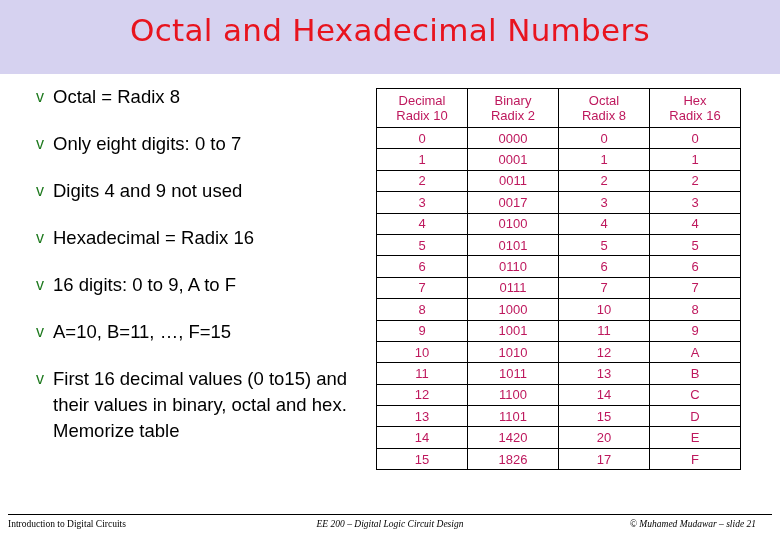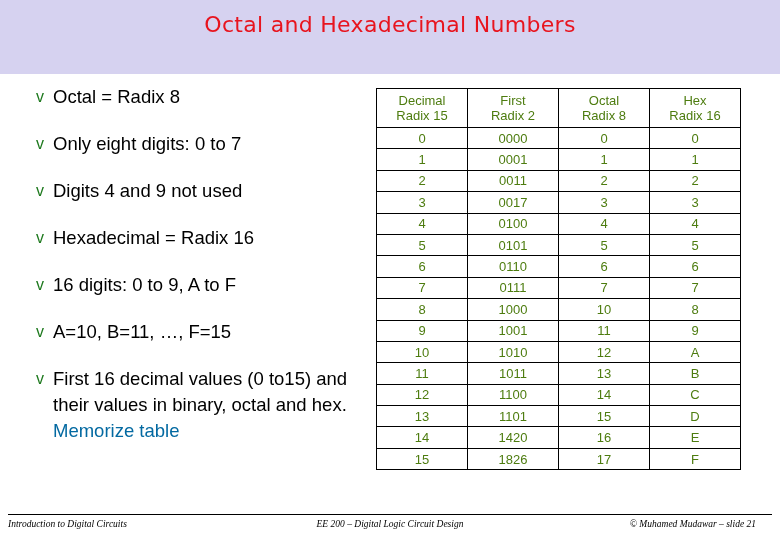--- a/index.html
+++ b/index.html
@@ -27,21 +27,21 @@
     height: 74px;
     background: #d6d2f0;
   }
   .title-text {
     position: absolute;
     left: 0;
     top: 12px;
     width: 780px;
     text-align: center;
     font-family: "DejaVu Sans", sans-serif;
-    font-size: 22px;
+    font-size: 31px;
     color: #e8141e;
     letter-spacing: 0.3px;
     white-space: nowrap;
   }
   
   .bullets {
     position: absolute;
     left: 36px;
     top: 84px;
     width: 330px;
@@ -58,33 +58,33 @@
     color: #1f7a1f;
     font-size: 16px;
     line-height: 26px;
     margin-right: 9px;
     flex: 0 0 auto;
   }
   .bullet .btext {
     flex: 1 1 auto;
   }
   .memorize {
-    color: #0369a1;
+    color: #000000;
     margin-top: 19px;
   }
   
   .table-wrap {
     position: absolute;
     left: 376px;
     top: 88px;
   }
   table.numtable {
     border-collapse: collapse;
     font-size: 13px;
-    color: #4d7c0f;
+    color: #be185d;
   }
   table.numtable th, table.numtable td {
     border: 1px solid #000000;
     text-align: center;
     vertical-align: middle;
     padding: 0;
     width: 90px;
     height: 20.4px;
     font-weight: normal;
   }
@@ -109,21 +109,20 @@
     left: 8px;
     top: 0;
     width: 764px;
     border-top: 1px solid #000000;
   }
   .footer .f-left {
     position: absolute;
     left: 8px;
     top: 5px;
     font-family: "Liberation Serif", serif;
-    font-style: italic;
     font-size: 9.5px;
     color: #000;
   }
   .footer .f-center {
     position: absolute;
     left: 0;
     top: 5px;
     width: 780px;
     text-align: center;
     font-family: "Liberation Serif", serif;
@@ -187,24 +186,24 @@
     </div>
 
   </div>
 
   <div class="table-wrap">
     <table class="numtable">
       <thead>
         <tr>
           <th>
             <div>Decimal</div>
-            <div>Radix 15</div>
+            <div>Radix 10</div>
           </th>
           <th>
-            <div>First</div>
+            <div>Binary</div>
             <div>Radix 2</div>
           </th>
           <th>
             <div>Octal</div>
             <div>Radix 8</div>
           </th>
           <th>
             <div>Hex</div>
             <div>Radix 16</div>
           </th>
@@ -291,21 +290,21 @@
         </tr>
         <tr>
           <td>13</td>
           <td>1101</td>
           <td>15</td>
           <td>D</td>
         </tr>
         <tr>
           <td>14</td>
           <td>1420</td>
-          <td>16</td>
+          <td>20</td>
           <td>E</td>
         </tr>
         <tr>
           <td>15</td>
           <td>1826</td>
           <td>17</td>
           <td>F</td>
         </tr>
       </tbody>
     </table>

